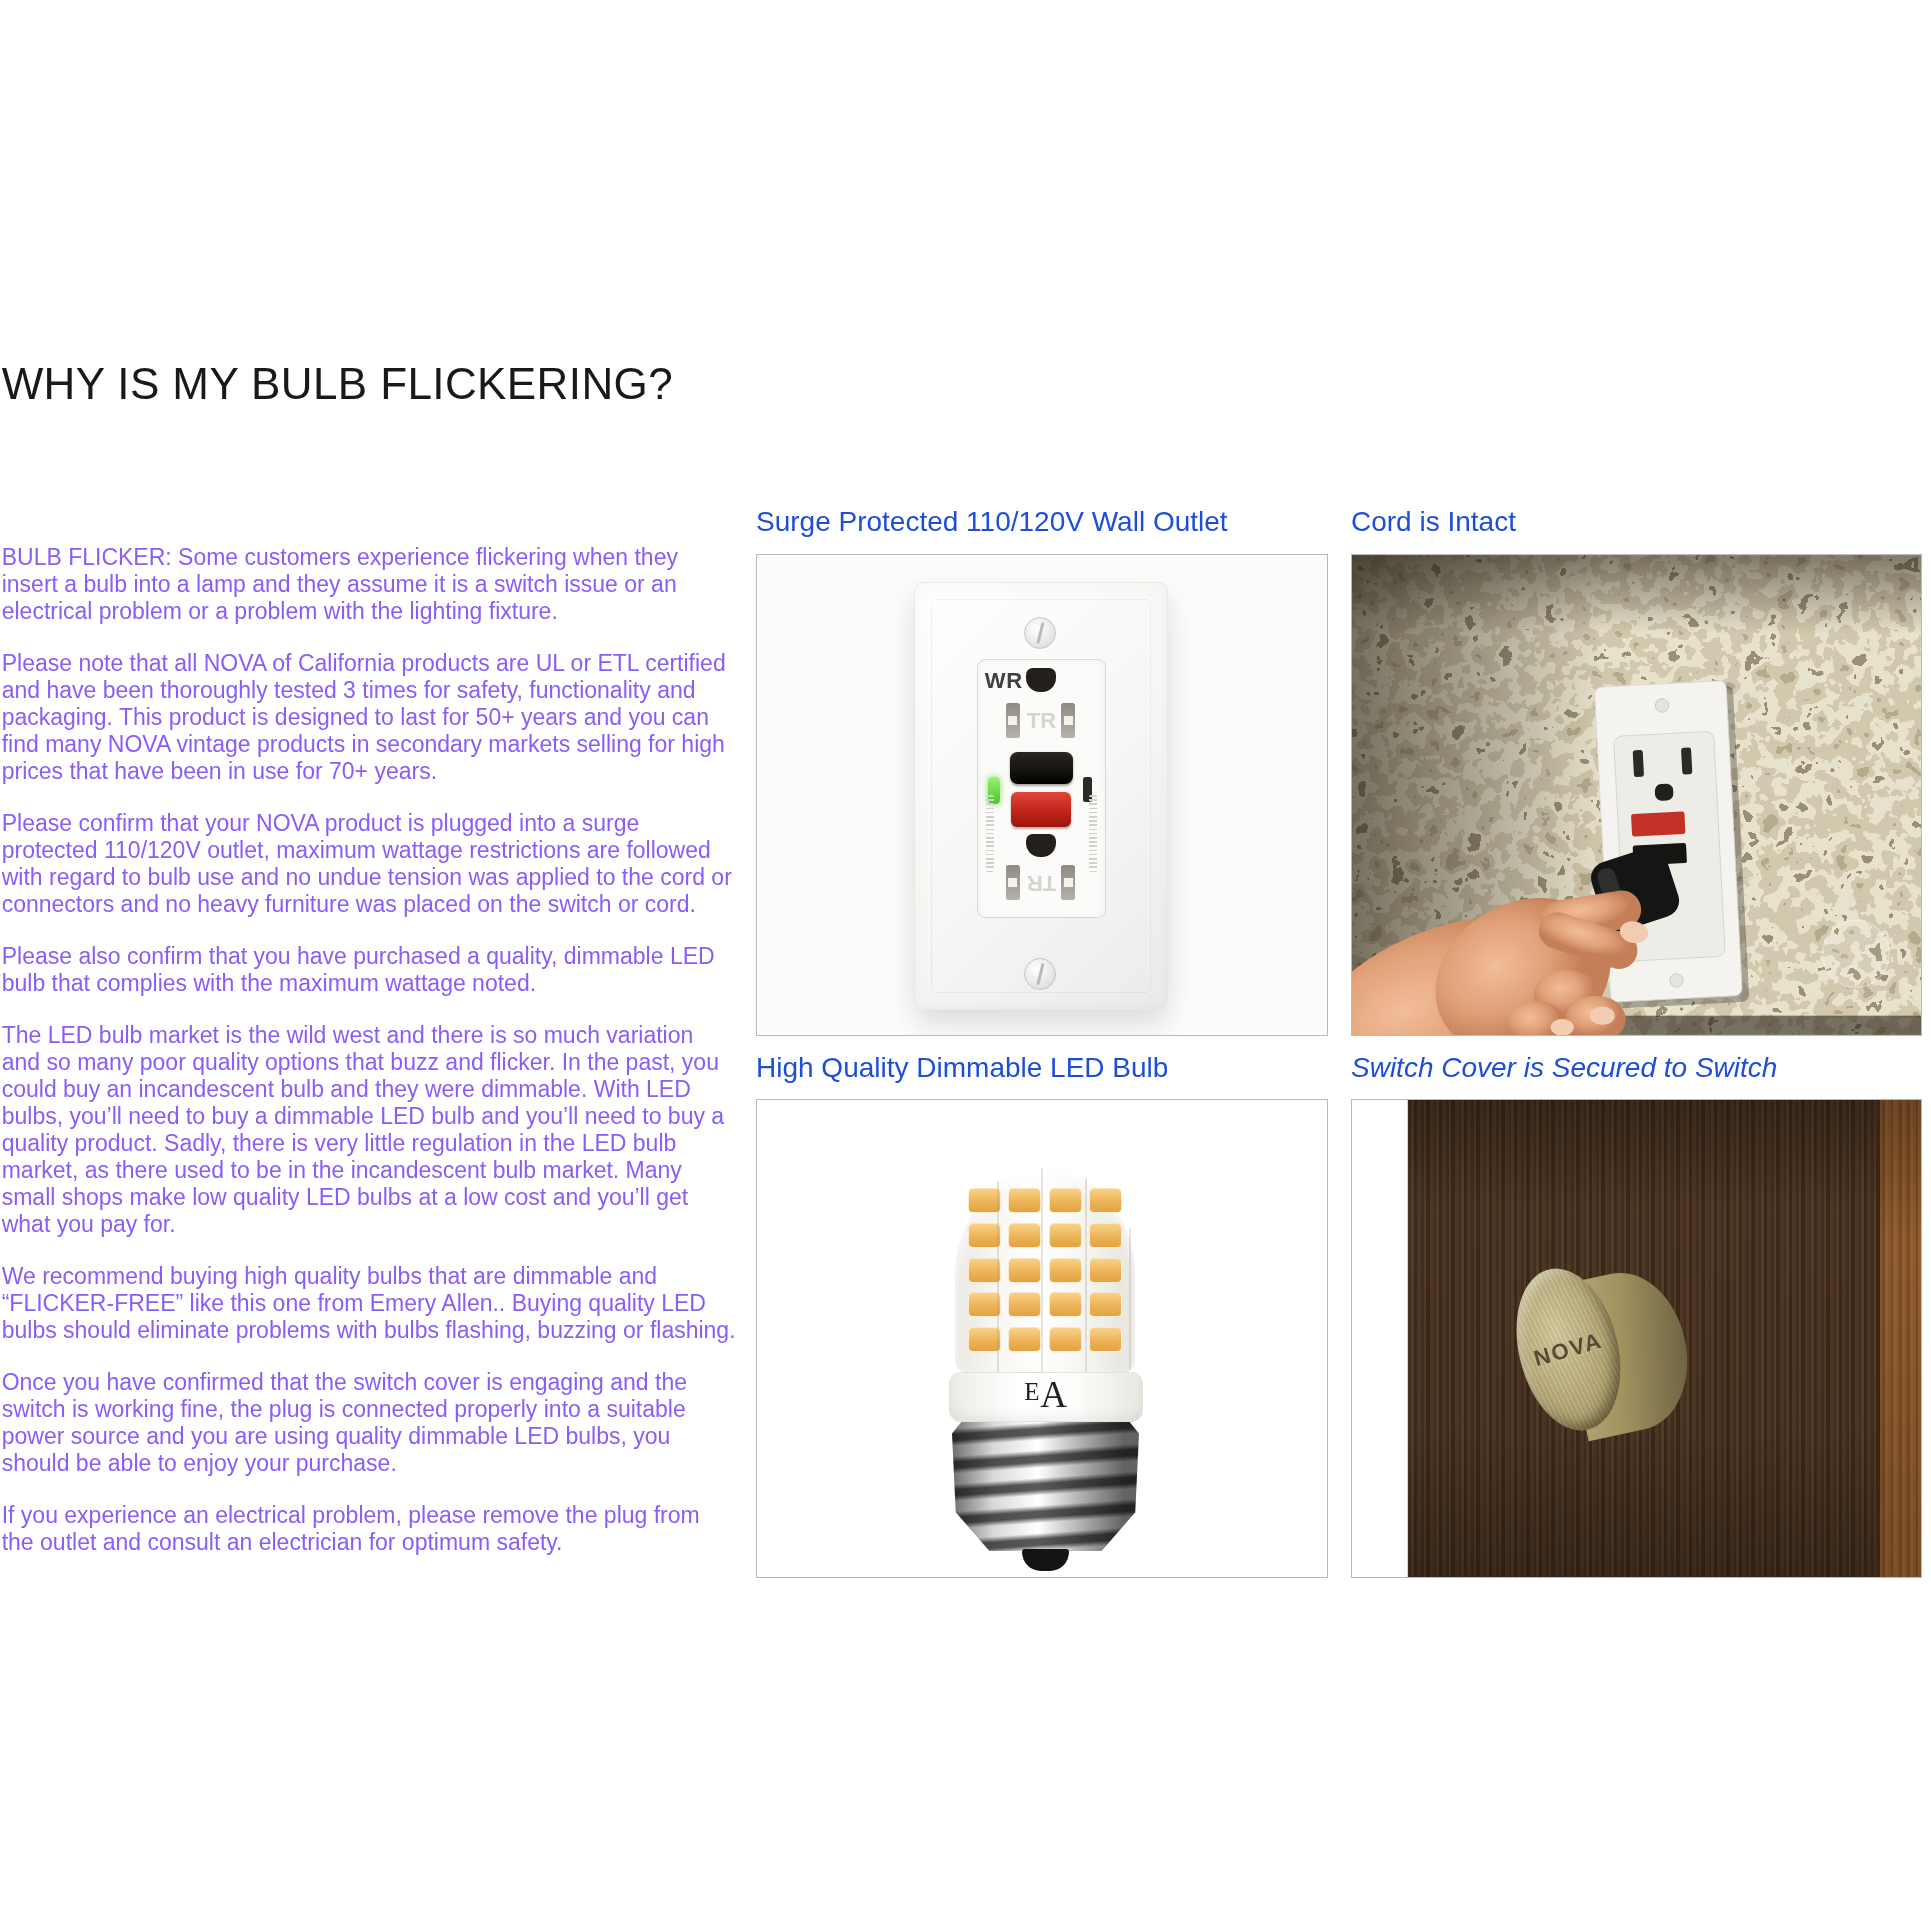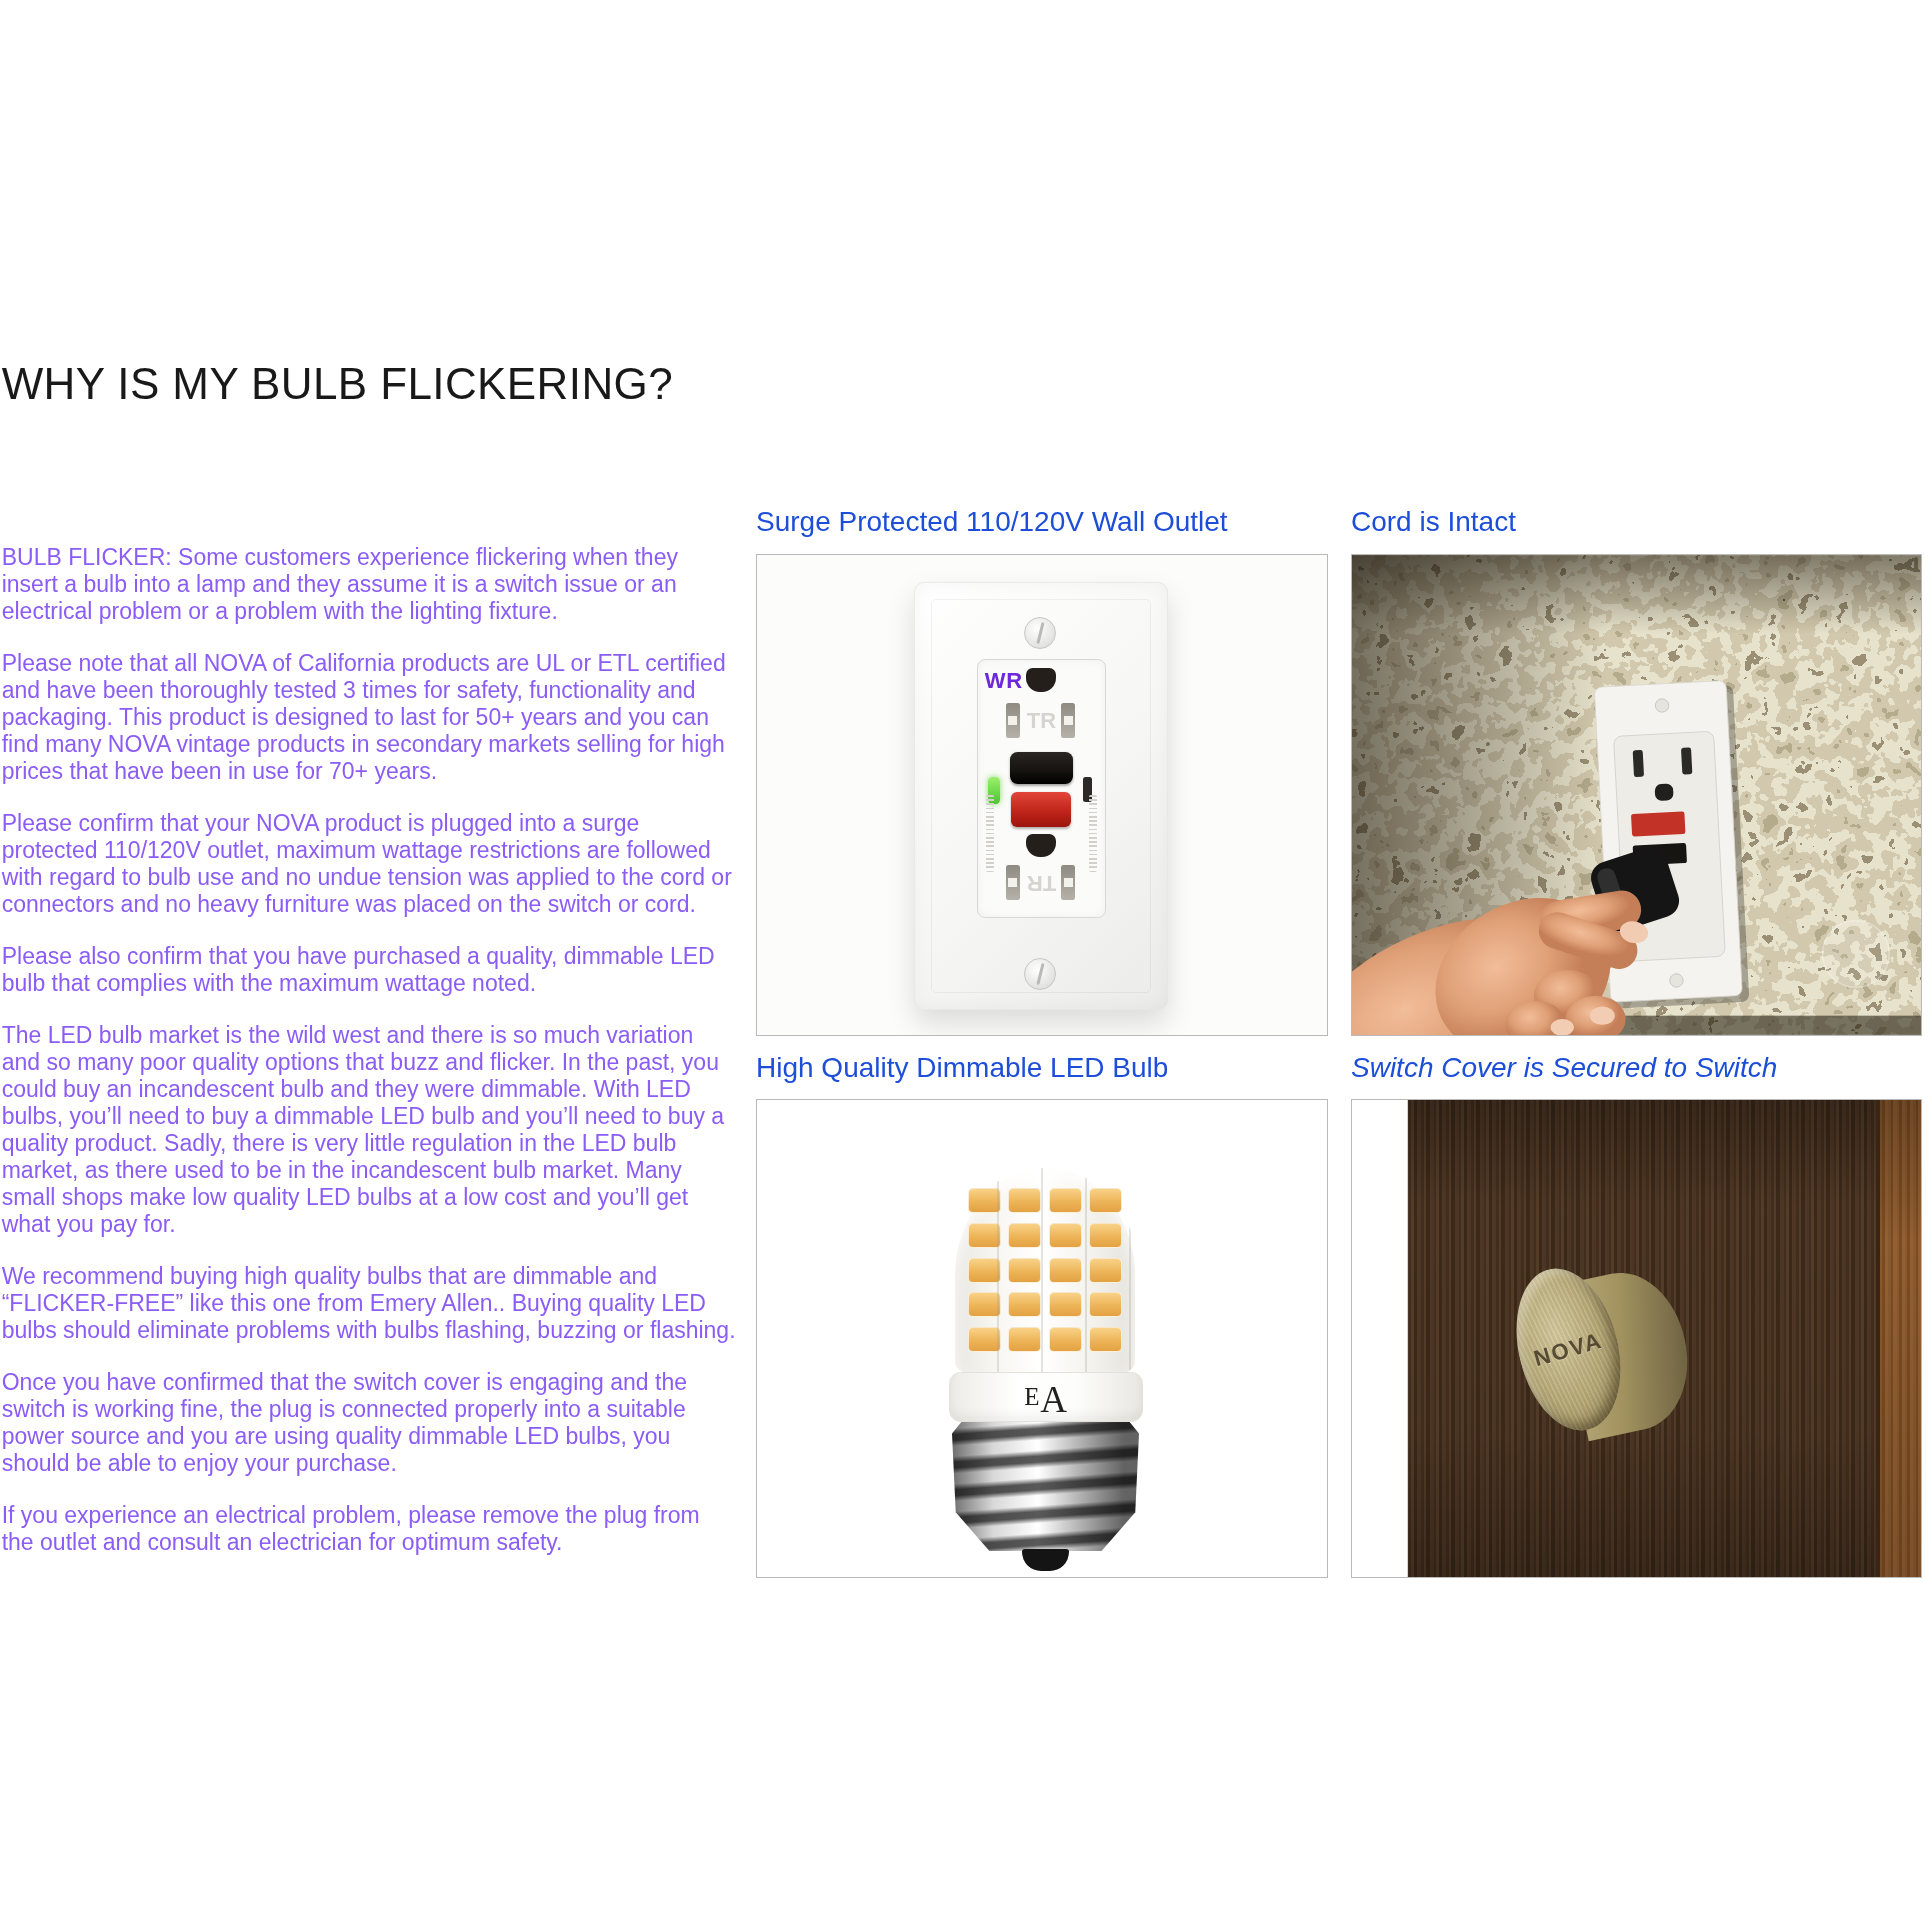--- a/index.html
+++ b/index.html
@@ -37,21 +37,21 @@
          box-shadow:0 13.4px 28px rgba(0,0,0,0.13), inset 0 0 0 0.8px #e6e6e4, inset 0 0 20px rgba(0,0,0,0.045);}
   .plate-bevel{left:16.7px;top:16.7px;right:16.7px;bottom:16.7px;border:0.8px solid rgba(0,0,0,0.05);border-radius:5px;}
   .screw{width:30px;height:30px;border-radius:50%;left:110px;
          background:radial-gradient(circle at 40% 35%,#ffffff,#e2e2e0 70%,#cfcfcd);
          border:0.8px solid #c7c7c5;}
   .screw::after{content:"";position:absolute;left:50%;top:4.2px;bottom:4.2px;width:2.5px;margin-left:-1.3px;
                 background:#b9b9b7;border-radius:1.7px;transform:rotate(14deg);}
   .screw.top{top:35px;} .screw.bottom{top:376px;}
   .gfci-face{left:63px;top:77px;width:127px;height:257px;border-radius:8.3px;background:#fbfbf9;
              border:0.8px solid #d9d7d2;box-shadow:inset 0 0 8.3px rgba(0,0,0,0.05);}
-  .wr-label{left:6.7px;top:8.3px;font-size:22px;color:#6d28d9;font-weight:700;letter-spacing:0.8px;}
+  .wr-label{left:6.7px;top:8.3px;font-size:22px;color:#404040;font-weight:700;letter-spacing:0.8px;}
   .ground-hole{left:48px;width:30px;height:23.4px;background:#241f1a;border-radius:6.7px 6.7px 14px 14px;}
   .ground-hole.top{top:8.3px;} .ground-hole.bottom{top:174px;}
   .slot{width:14px;height:35px;background:linear-gradient(#8f8b83,#b5b1a9);border-radius:2.5px;}
   .slot::after{content:"";position:absolute;left:2.5px;top:13.4px;width:9.2px;height:8.3px;background:#f3f1ec;}
   .slot.l{left:27.6px;} .slot.r{left:83px;}
   .slot.row1{top:43px;} .slot.row2{top:205px;}
   .tr-label{left:0;width:127px;text-align:center;font-size:22px;color:#d6d4d0;font-weight:700;}
   .tr-label.row1{top:48px;} .tr-label.row2{top:210px;transform:rotate(180deg);}
   .btn-test{left:32px;top:92px;width:63px;height:32px;border-radius:7.5px;
             background:linear-gradient(#2a2622,#15120f 60%,#000);box-shadow:0 1.7px 2.5px rgba(0,0,0,0.35);}
@@ -72,21 +72,21 @@
   .chip-grid{left:211px;top:88px;width:154px;height:164px;display:flex;flex-wrap:wrap;
              justify-content:space-between;align-content:space-between;}
   .chip-grid i{display:block;width:33px;height:25px;border-radius:5px;
                background:linear-gradient(#f8d288,#ecb255 60%,#e2a243);
                border:1.7px solid rgba(255,252,244,0.75);box-sizing:border-box;}
   .bulb-ribs{left:198px;top:68px;width:180px;height:205px;border-radius:90px 90px 13.4px 13.4px;
              background:repeating-linear-gradient(90deg,transparent 0 42px,rgba(160,155,145,0.28) 42px 44px);}
   .bulb-band{left:192px;top:272px;width:192px;height:48px;border-radius:11.7px;
              background:linear-gradient(90deg,#ecebe6,#ffffff 35%,#fdfdfb 65%,#e8e7e2);
              border:0.8px solid #e3e1da;box-shadow:inset 0 -6.7px 8.3px rgba(0,0,0,0.05);
-             display:flex;align-items:flex-end;justify-content:center;}
+             display:flex;align-items:flex-start;justify-content:center;}
   .ea-logo{font-family:"Liberation Serif", serif;color:#23211f;letter-spacing:0.8px;}
   .ea-logo .e{font-size:25px;vertical-align:6.7px;} .ea-logo .a{font-size:37px;}
   .bulb-base{left:195px;top:322px;width:187px;height:129px;
              clip-path:polygon(5% 0,95% 0,100% 9%,98% 70%,80% 100%,20% 100%,2% 70%,0 9%);
              background:
                repeating-linear-gradient(176deg, rgba(255,255,255,0.85) 0 6.7px, rgba(60,60,60,0.85) 12.5px 18.4px, rgba(255,255,255,0.65) 24px 27.6px),
                linear-gradient(90deg,#6e6e6e,#d8d8d8 22%,#ffffff 46%,#b3b3b3 68%,#636363 92%);
              background-blend-mode:multiply;}
   .bulb-tip{left:265px;top:449px;width:47px;height:22px;background:#141414;border-radius:3.3px 3.3px 22px 22px;}
 

